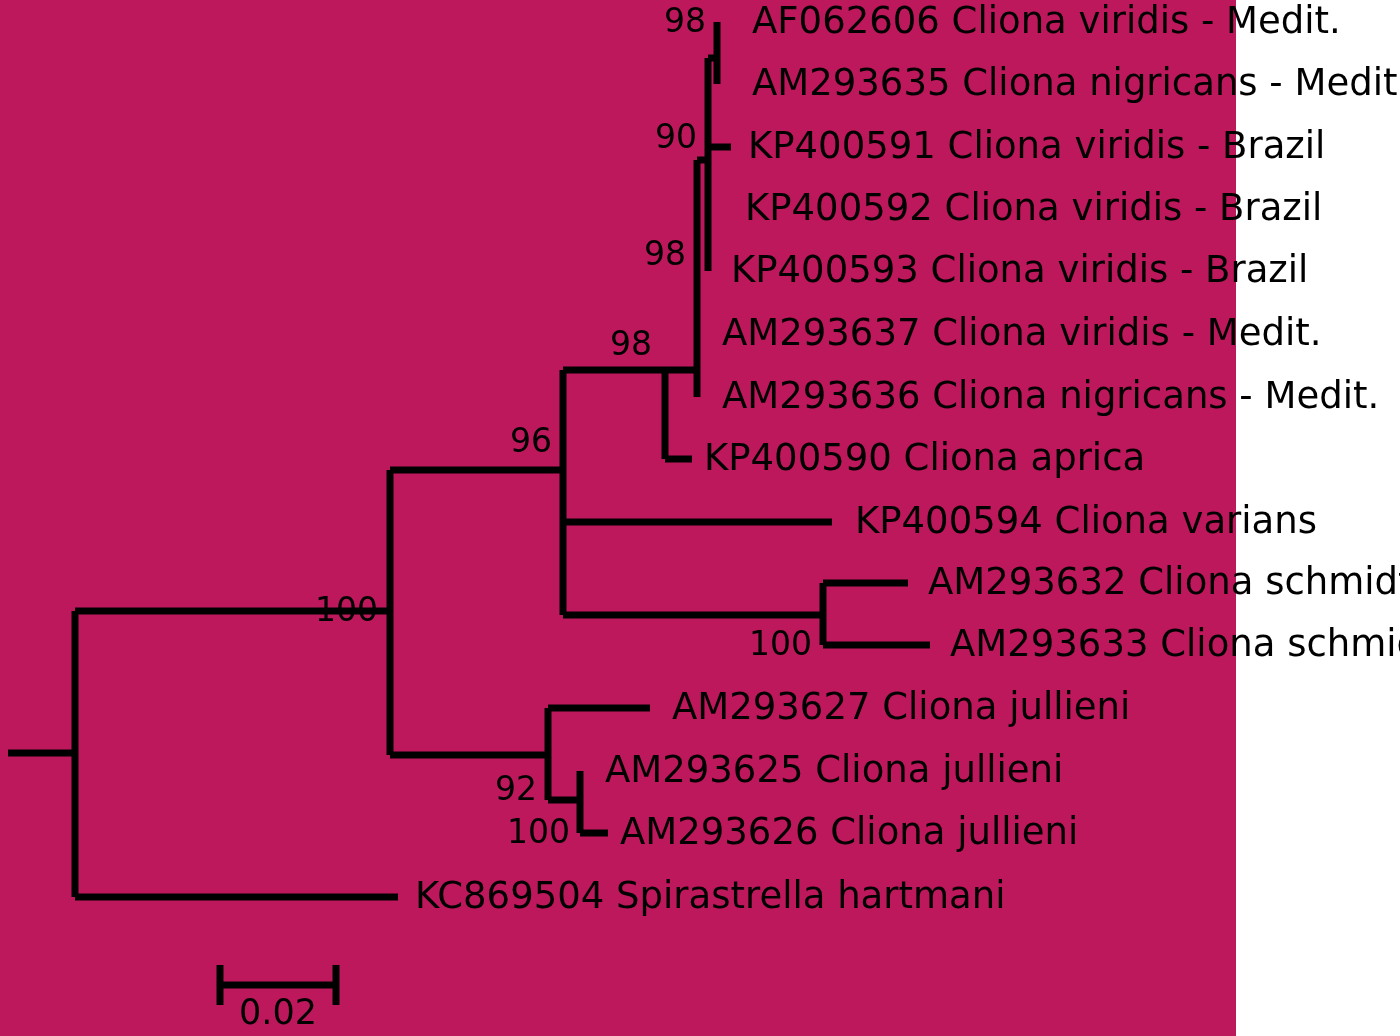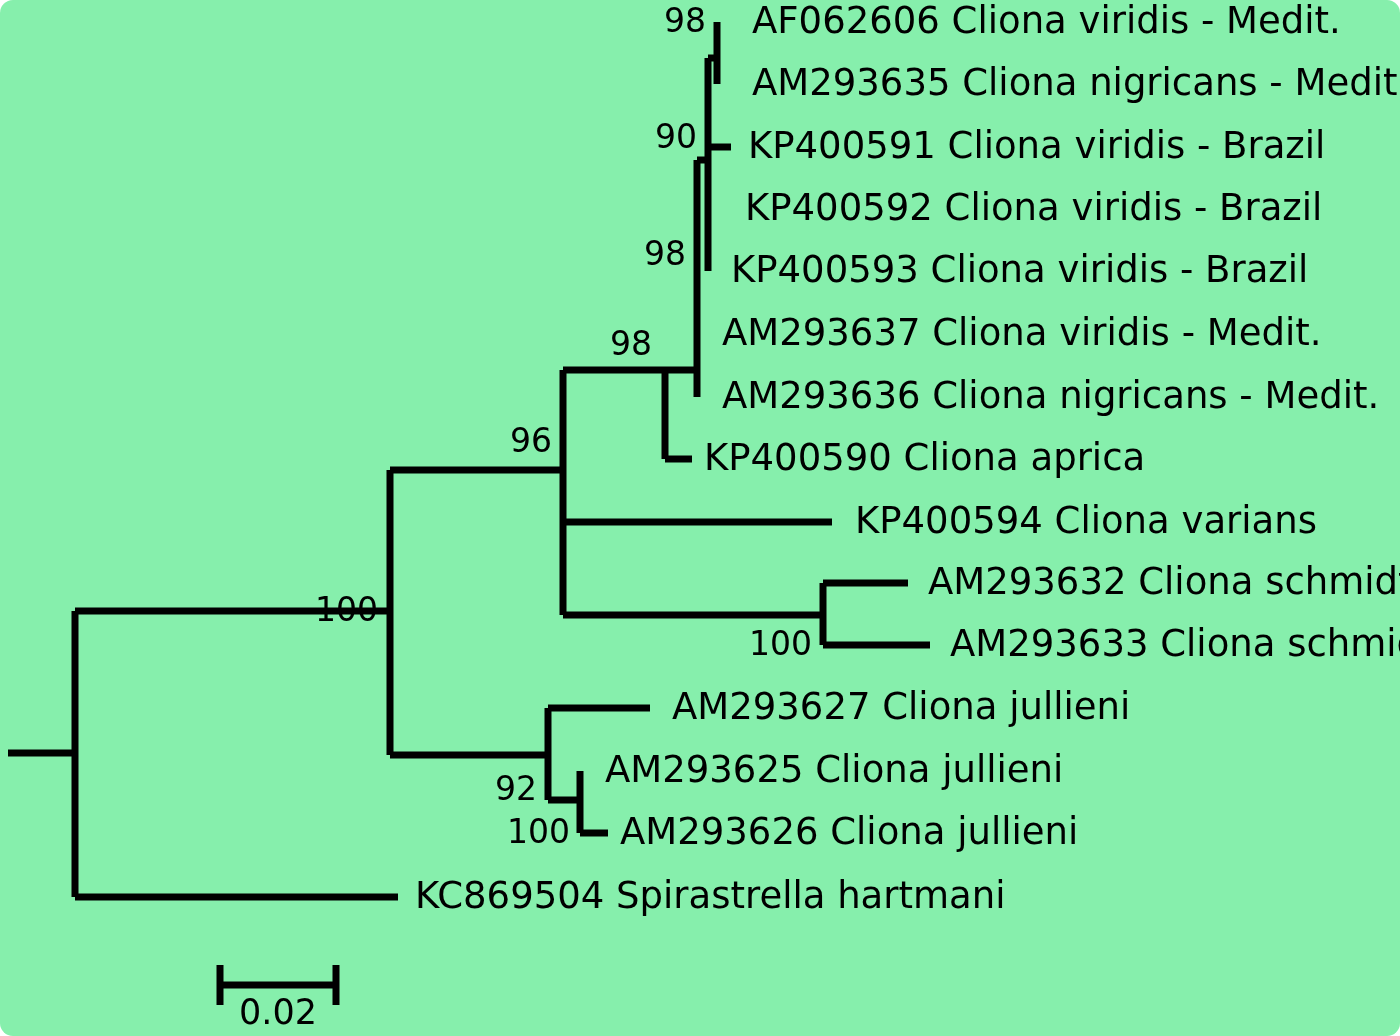--- a/index.html
+++ b/index.html
@@ -8,24 +8,23 @@
     background: #ffffff;
   }
   body {
     width: 1400px;
     height: 1036px;
     font-family: "DejaVu Sans", sans-serif;
     overflow: hidden;
   }
   #tree-figure {
     position: relative;
-    width: 1400px;
+    width: 1236px;
     height: 1036px;
-    background: #86efac;
-    border-radius: 13px;
+    background: #be185d;
   }
   svg#tree-svg {
     display: block;
     width: 1400px;
     height: 1036px;
   }
   .branch {
     stroke: #000000;
     stroke-width: 7;
     stroke-linecap: butt;

